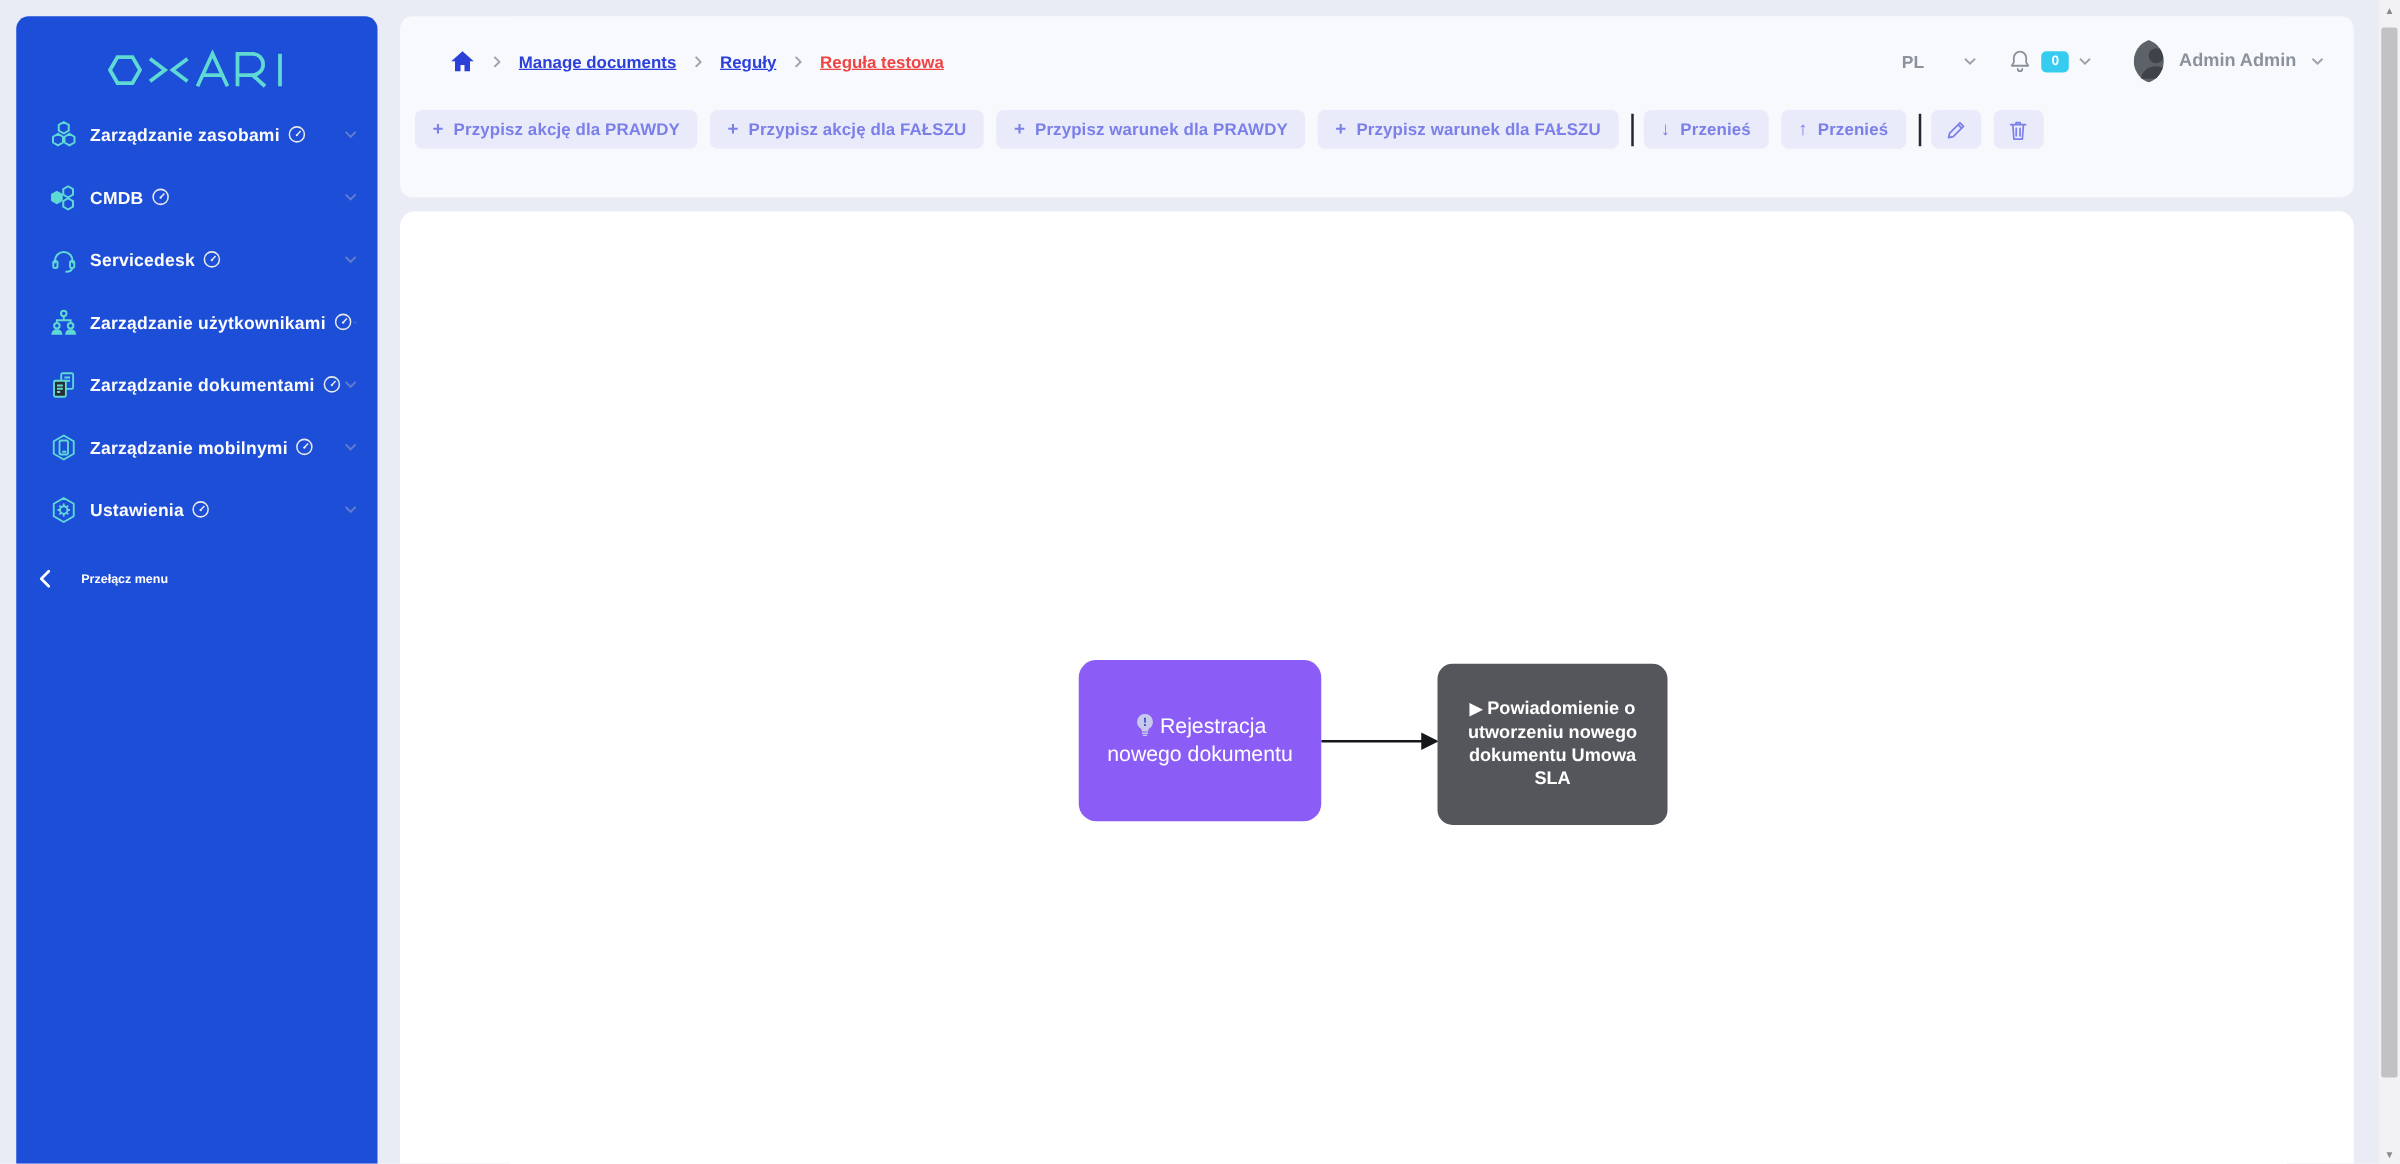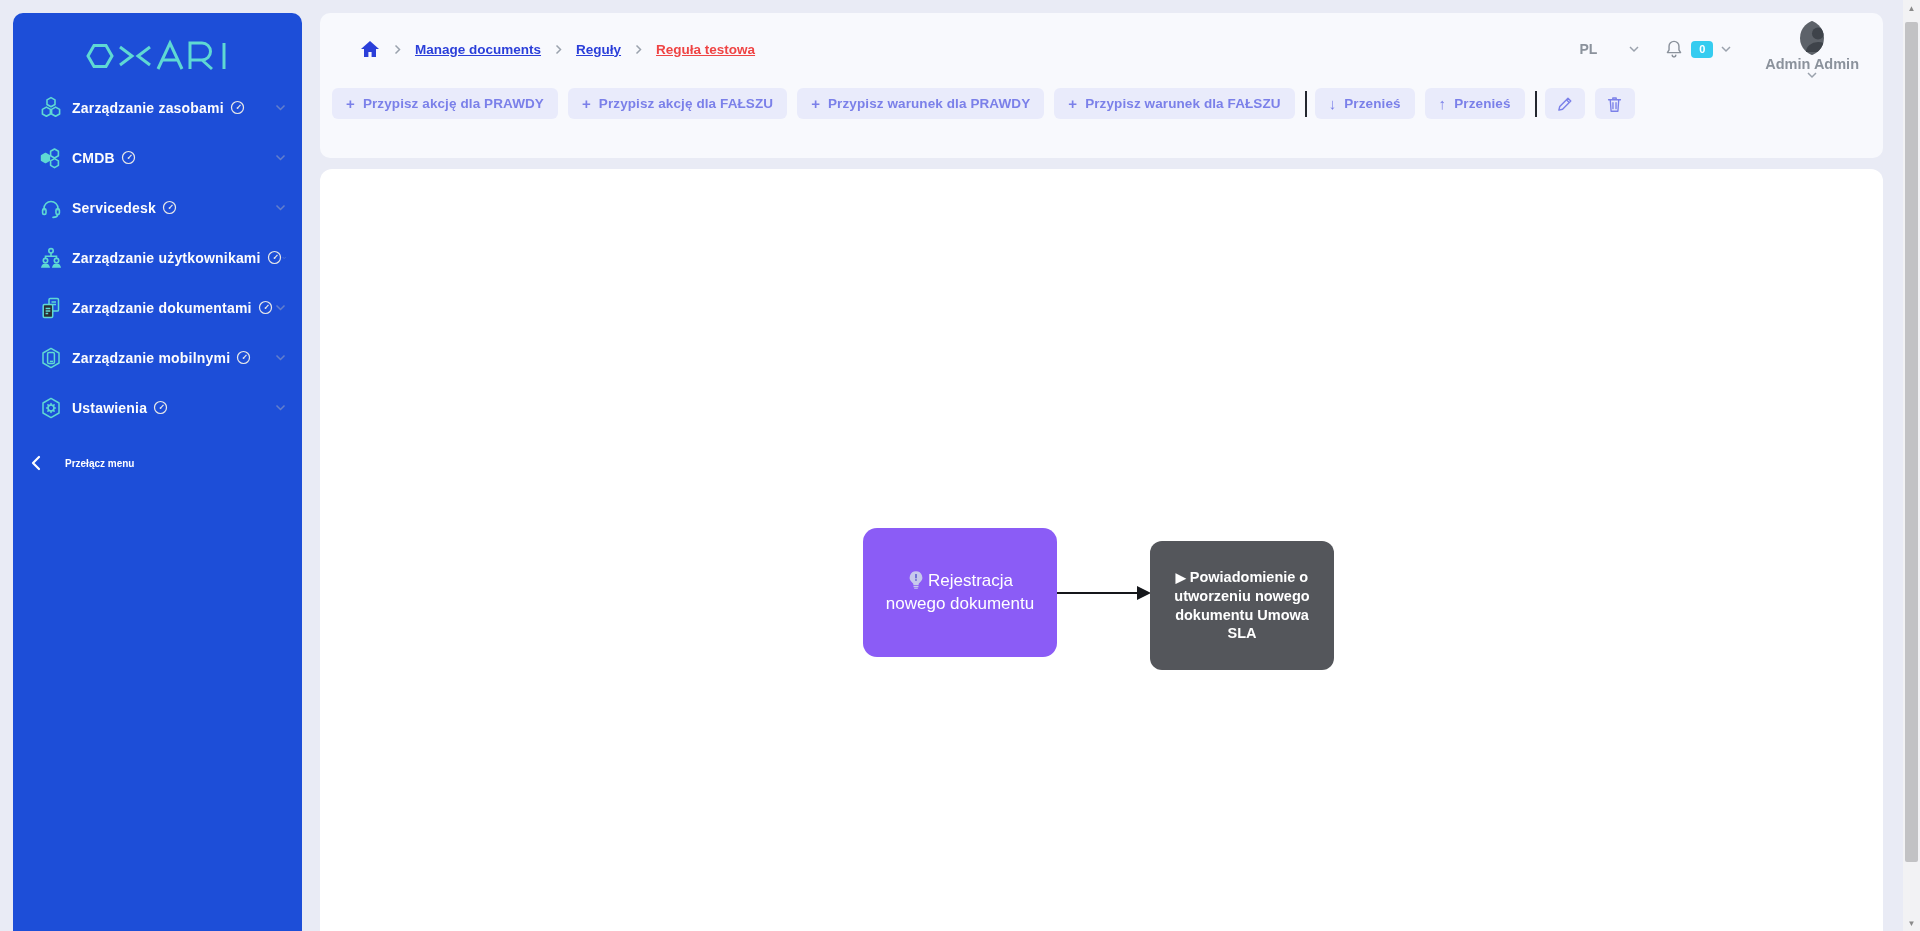--- a/index.html
+++ b/index.html
@@ -25,21 +25,21 @@
   .crumb-sep { margin:0 14px; display:flex; align-items:center; }
   .crumb-link { font-size:13.5px; font-weight:700; color:#2b3fd9; text-decoration:underline; cursor:pointer; }
   .crumb-current { font-size:13.5px; font-weight:700; color:#ef4444; text-decoration:underline; }
   .userbar { margin-left:auto; display:flex; align-items:center; color:#8b929c; }
   .lang { display:flex; align-items:center; font-size:14px; font-weight:600; cursor:pointer;gap:24px; }
   .lang svg, .chev-gap { margin-left:8px; }
   .bell-wrap { margin-left:26px; display:flex; align-items:center; cursor:pointer; }
   .notif-badge { margin-left:8px; min-width:22px; height:17px; background:#35ccf0; color:#fff;
                  border-radius:4px; font-size:11px; font-weight:700; display:flex; align-items:center;
                  justify-content:center; padding:0 4px; }
-  .user-menu { margin-left:22px; display:flex; align-items:center; cursor:pointer;flex-direction:column; }
+  .user-menu { margin-left:22px; display:flex; align-items:center; cursor:pointer; }
   .avatar { width:36px; height:36px; border-radius:50%; overflow:hidden; flex:0 0 36px; }
   .user-name { margin-left:12px; font-size:14.5px; font-weight:600; color:#8b929c; }
   .user-menu svg { margin-left:12px; }
 
   
   .toolbar { display:flex; align-items:center; padding:0 12px; margin-top:11px; }
   .tb-btn { height:31px; display:inline-flex; align-items:center; gap:8px; background:#e9ebfb;
             color:#7b80e9; border:none; border-radius:6px; font-family:inherit; font-size:13.5px;
             font-weight:600; padding:0 14px; margin-right:10px; cursor:pointer; letter-spacing:.1px; }
   .tb-btn .tb-ico { font-size:15px; font-weight:700; line-height:1; }
@@ -48,21 +48,21 @@
                  background:#e9ebfb; border:none; border-radius:6px; margin-right:10px; cursor:pointer; color:#7b80e9; }
 
   
   .canvas { position:absolute; left:320px; top:169px; width:1563px; height:762px;
             background:#ffffff; border-radius:12px 12px 0 0; }
   .node { position:absolute; display:flex; align-items:center; justify-content:center;
           color:#fff; text-align:center; cursor:pointer; }
   .node-trigger { left:543px; top:359px; width:194px; height:129px; background:#8b5cf6;
                   border-radius:14px; font-size:17px; font-weight:400; line-height:1.32; }
   .node-trigger .node-text { width:152px; }
-  .node-action { left:830px; top:372px; width:184px; height:129px; background:#54565b;
+  .node-action { left:830px; top:362px; width:184px; height:129px; background:#54565b;
                  border-radius:12px; font-size:14.5px; font-weight:700; line-height:1.28;text-align:center; }
   .node-action .node-text { width:152px; }
   .bulb { vertical-align:-3px; margin-right:3px; }
   .play-glyph { font-size:13px; margin-right:4px; }
   .edge-arrow { position:absolute; left:737px; top:408px; }
 
   
   .scrollbar { position:absolute; right:0; top:0; width:17px; height:931px; background:#f2f2f4; }
   .sb-thumb { position:absolute; left:2px; top:22px; width:13px; height:840px; background:#c2c2c4; border-radius:2px; }
   .sb-arrow { position:absolute; left:0; width:17px; height:16px; display:flex; align-items:center;

